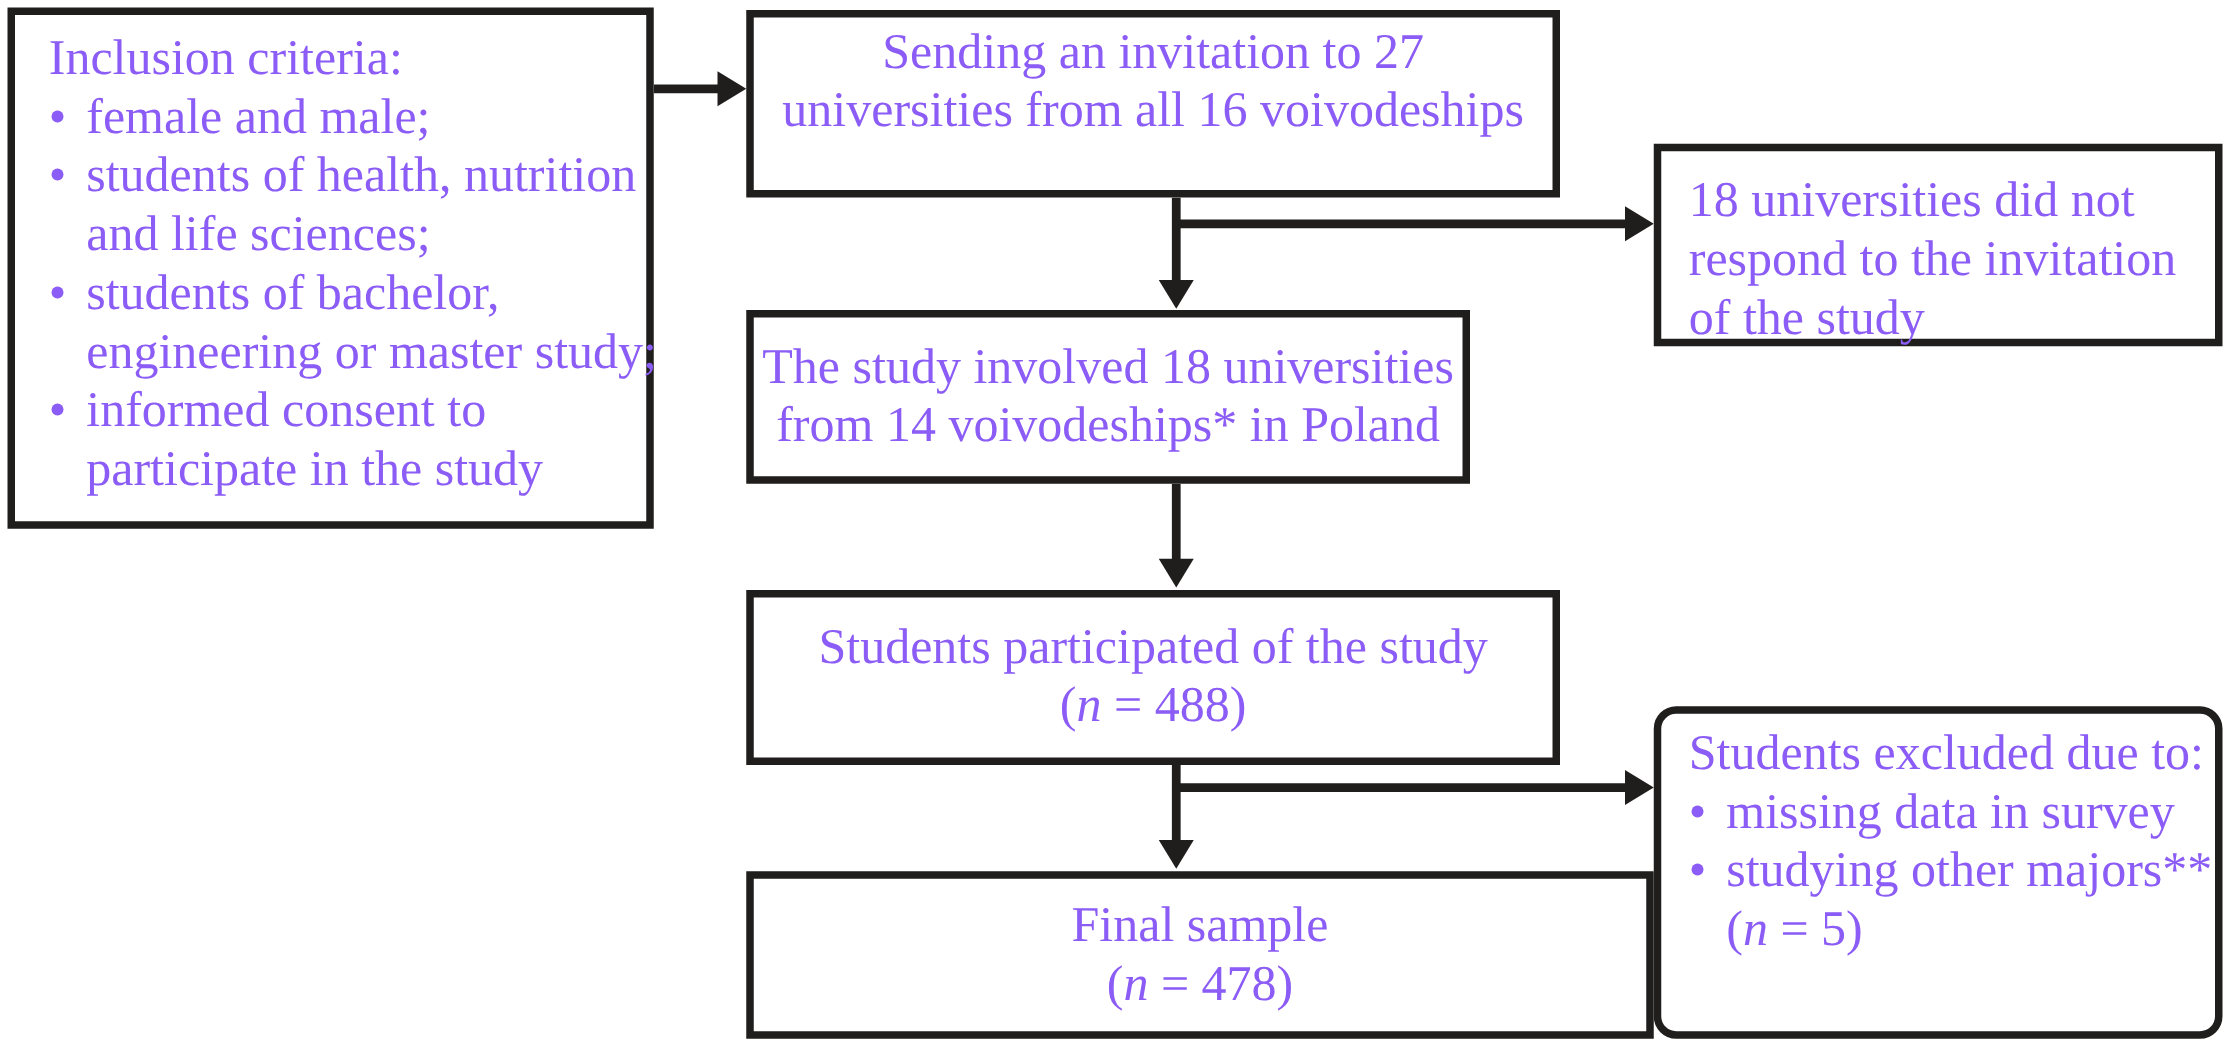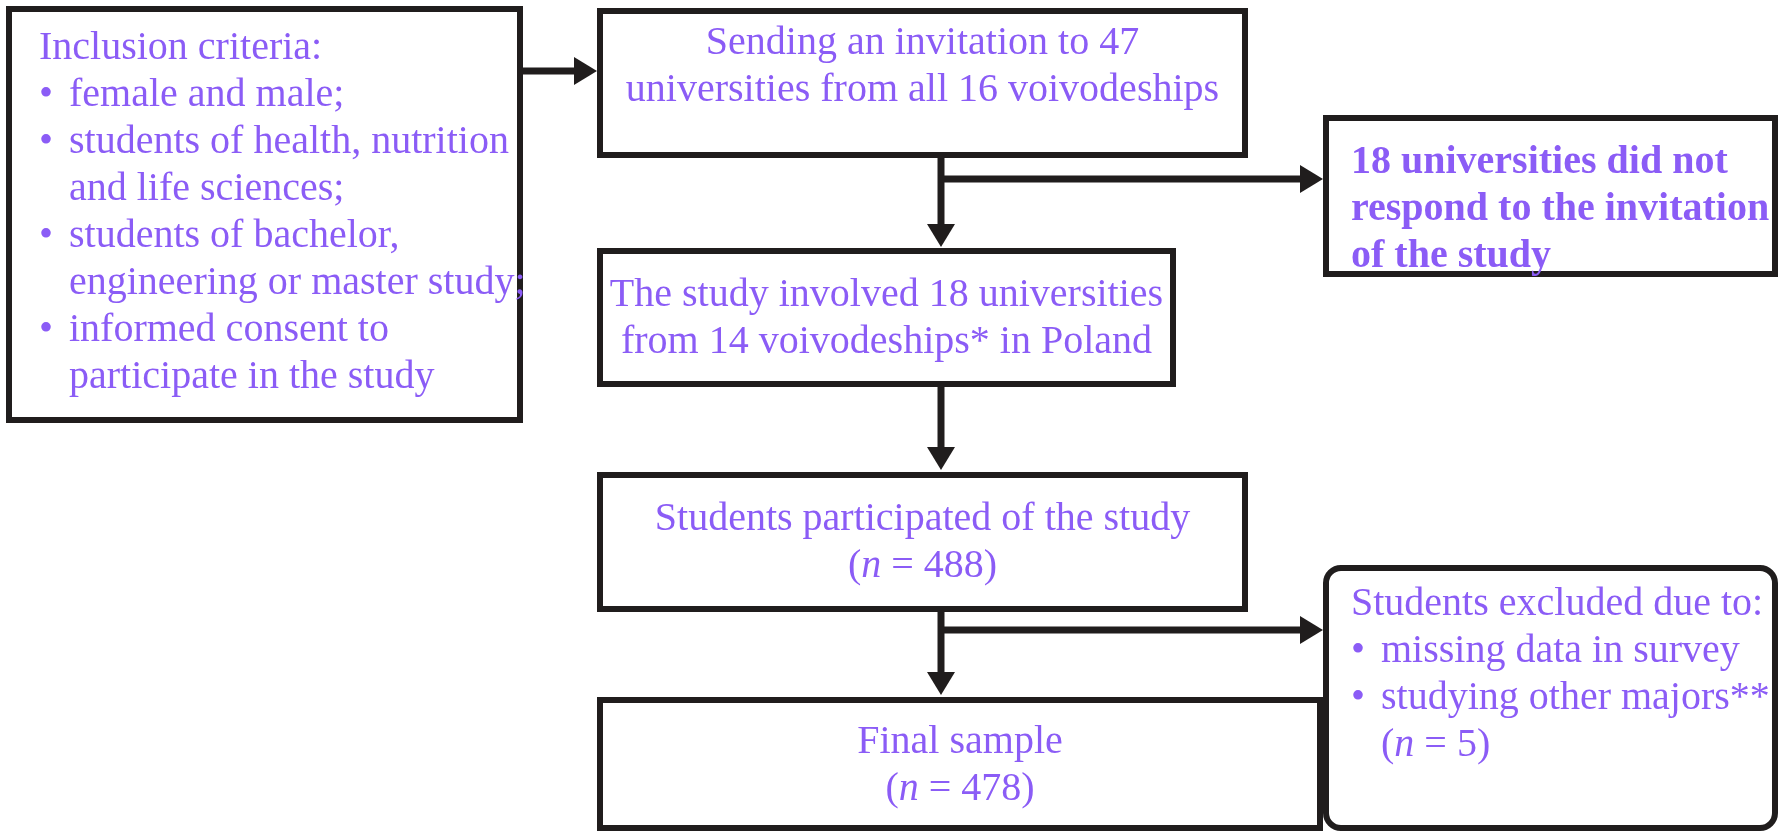--- a/index.html
+++ b/index.html
@@ -18,21 +18,21 @@
     background:#ffffff;
     box-sizing:border-box;
     font-size:40px;
     line-height:47px;
   }
   .box .ln{display:block;white-space:nowrap;}
   .center{text-align:center;}
   
   .inclusion   {left:6px;   top:6px;   width:517px; height:417px; padding:10px 8px 0 27px;}
   .invite      {left:597px; top:8px;   width:651px; height:150px; padding-top:3px;}
-  .norespond   {left:1323px;top:115px; width:455px; height:162px; padding:15px 8px 0 22px;font-weight:bold;}
+  .norespond   {left:1323px;top:115px; width:455px; height:162px; padding:15px 8px 0 22px;}
   .involved    {left:597px; top:248px; width:579px; height:139px; padding-top:15px;}
   .participated{left:597px; top:472px; width:651px; height:140px; padding-top:15px;}
   .excluded    {left:1323px;top:565px; width:455px; height:266px; padding:7px 6px 0 22px;border-radius:18px;}
   .finalbox    {left:597px; top:697px; width:726px; height:134px; padding-top:13px;}
   
   .bullet{display:flex;align-items:flex-start;}
   .bullet .dot{width:30px;flex:0 0 30px;}
   .bullet .btxt{flex:1 1 auto;min-width:0;}
   .nvar{font-style:italic;}
 </style>
@@ -93,21 +93,21 @@
     <div class="bullet">
       <span class="dot">•</span>
       <span class="btxt">
         <span class="ln">informed consent to</span>
         <span class="ln">participate in the study</span>
       </span>
     </div>
   </div>
 
   <div class="box invite center">
-    <span class="ln">Sending an invitation to 47</span>
+    <span class="ln">Sending an invitation to 27</span>
     <span class="ln">universities from all 16 voivodeships</span>
   </div>
 
   <div class="box norespond">
     <span class="ln">18 universities did not</span>
     <span class="ln">respond to the invitation</span>
     <span class="ln">of the study</span>
   </div>
 
   <div class="box involved center">

